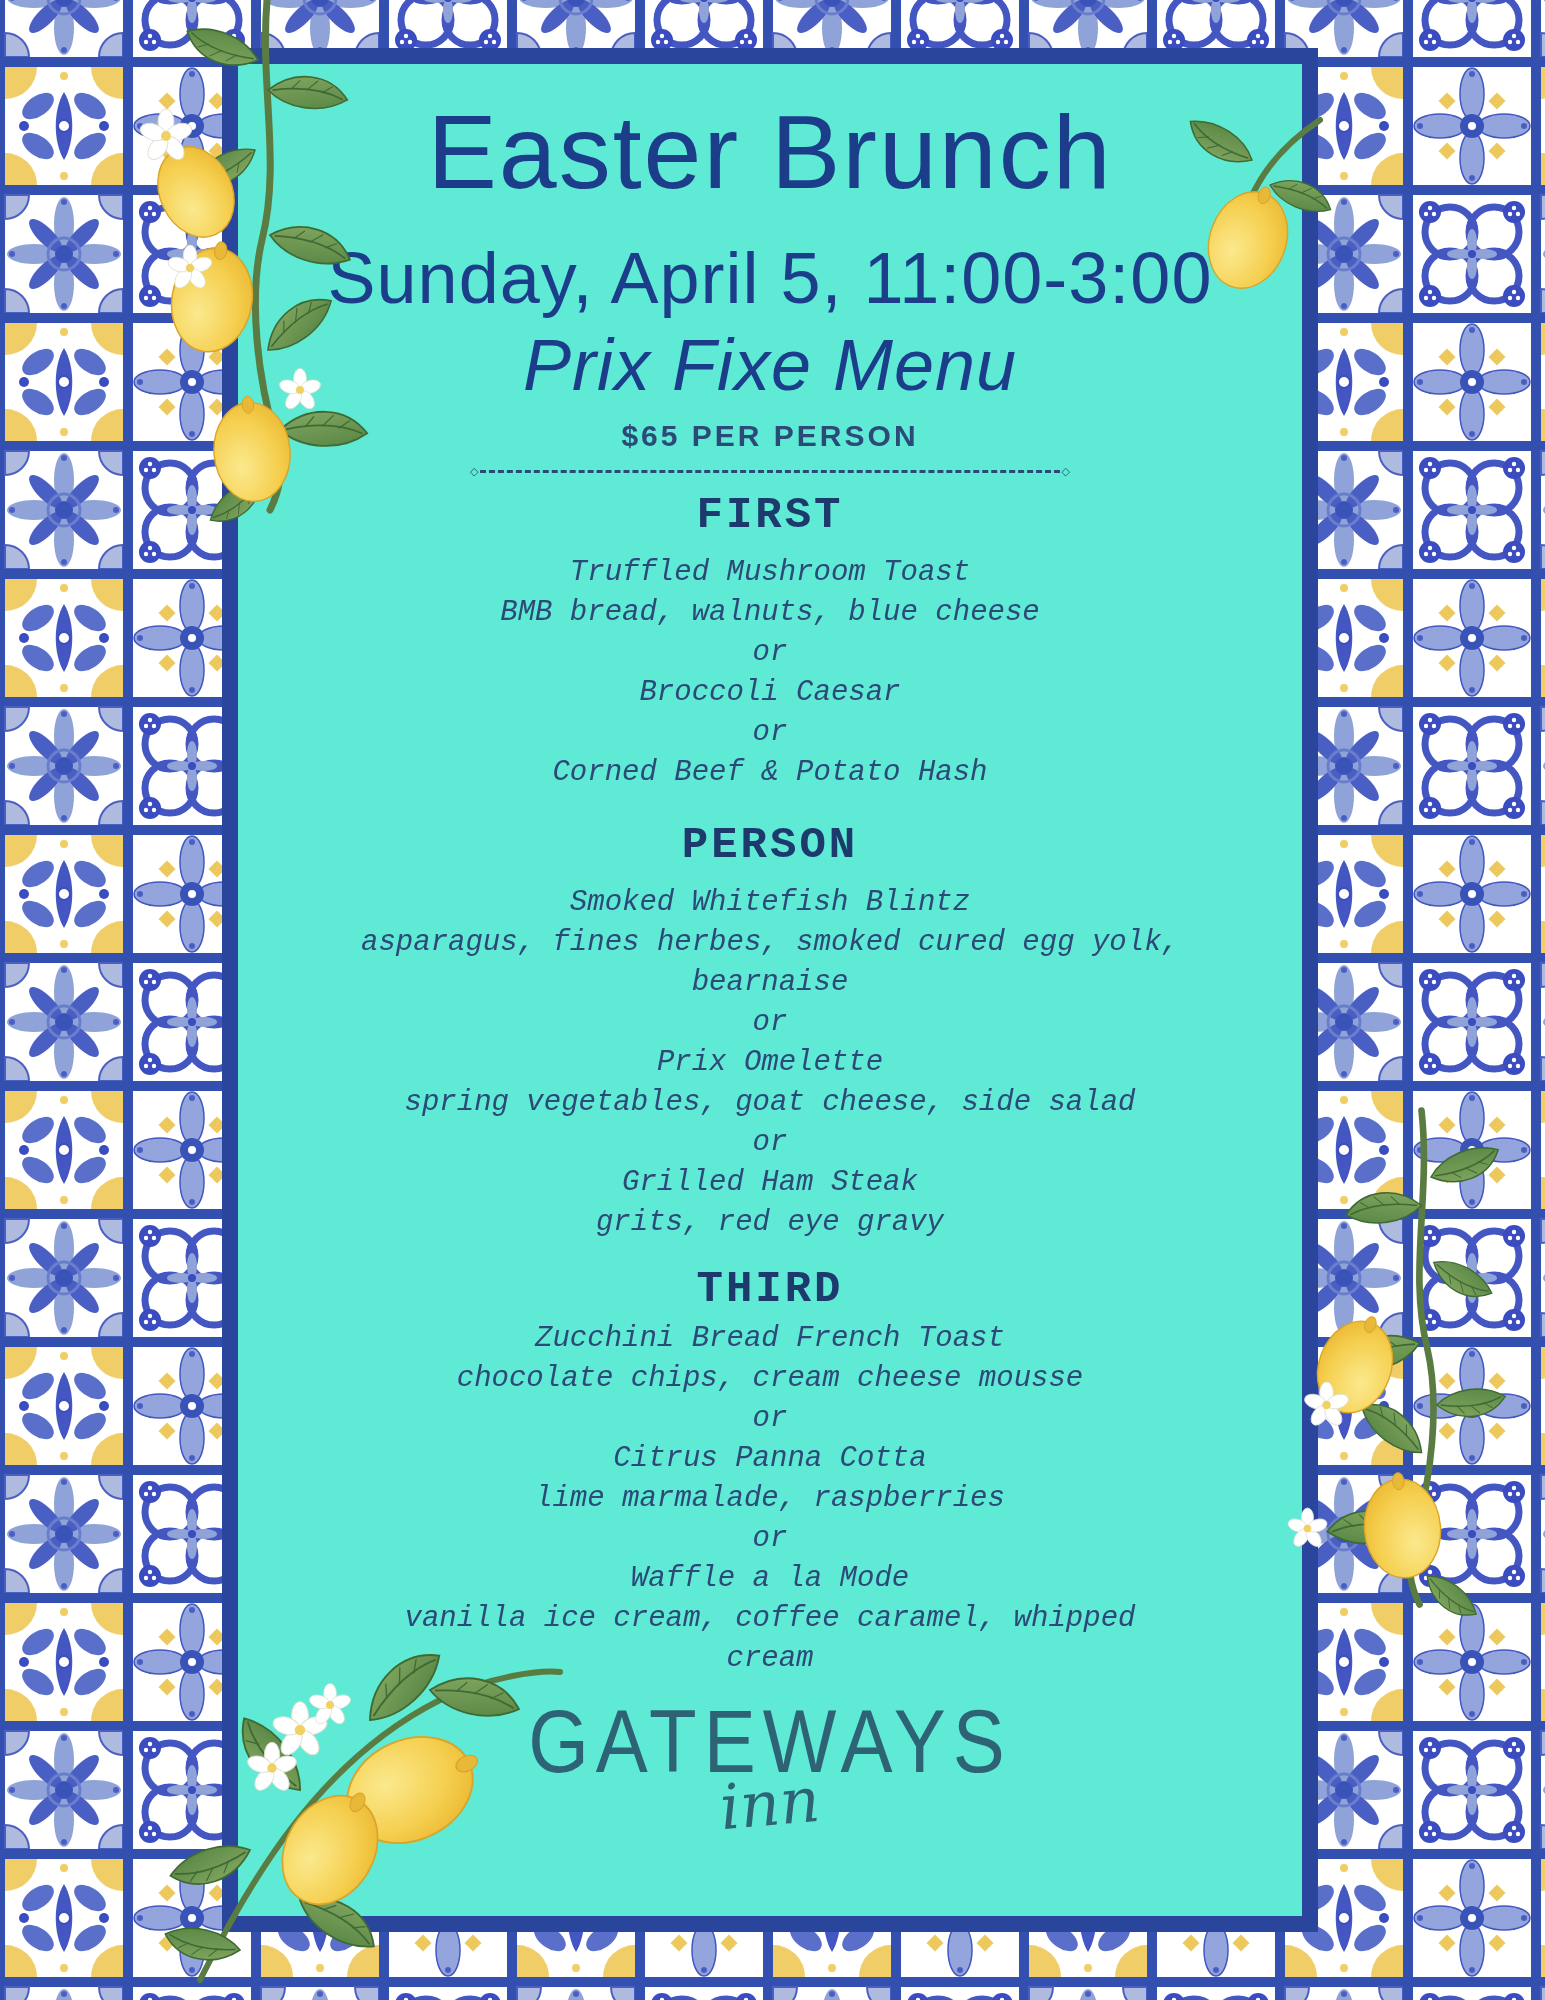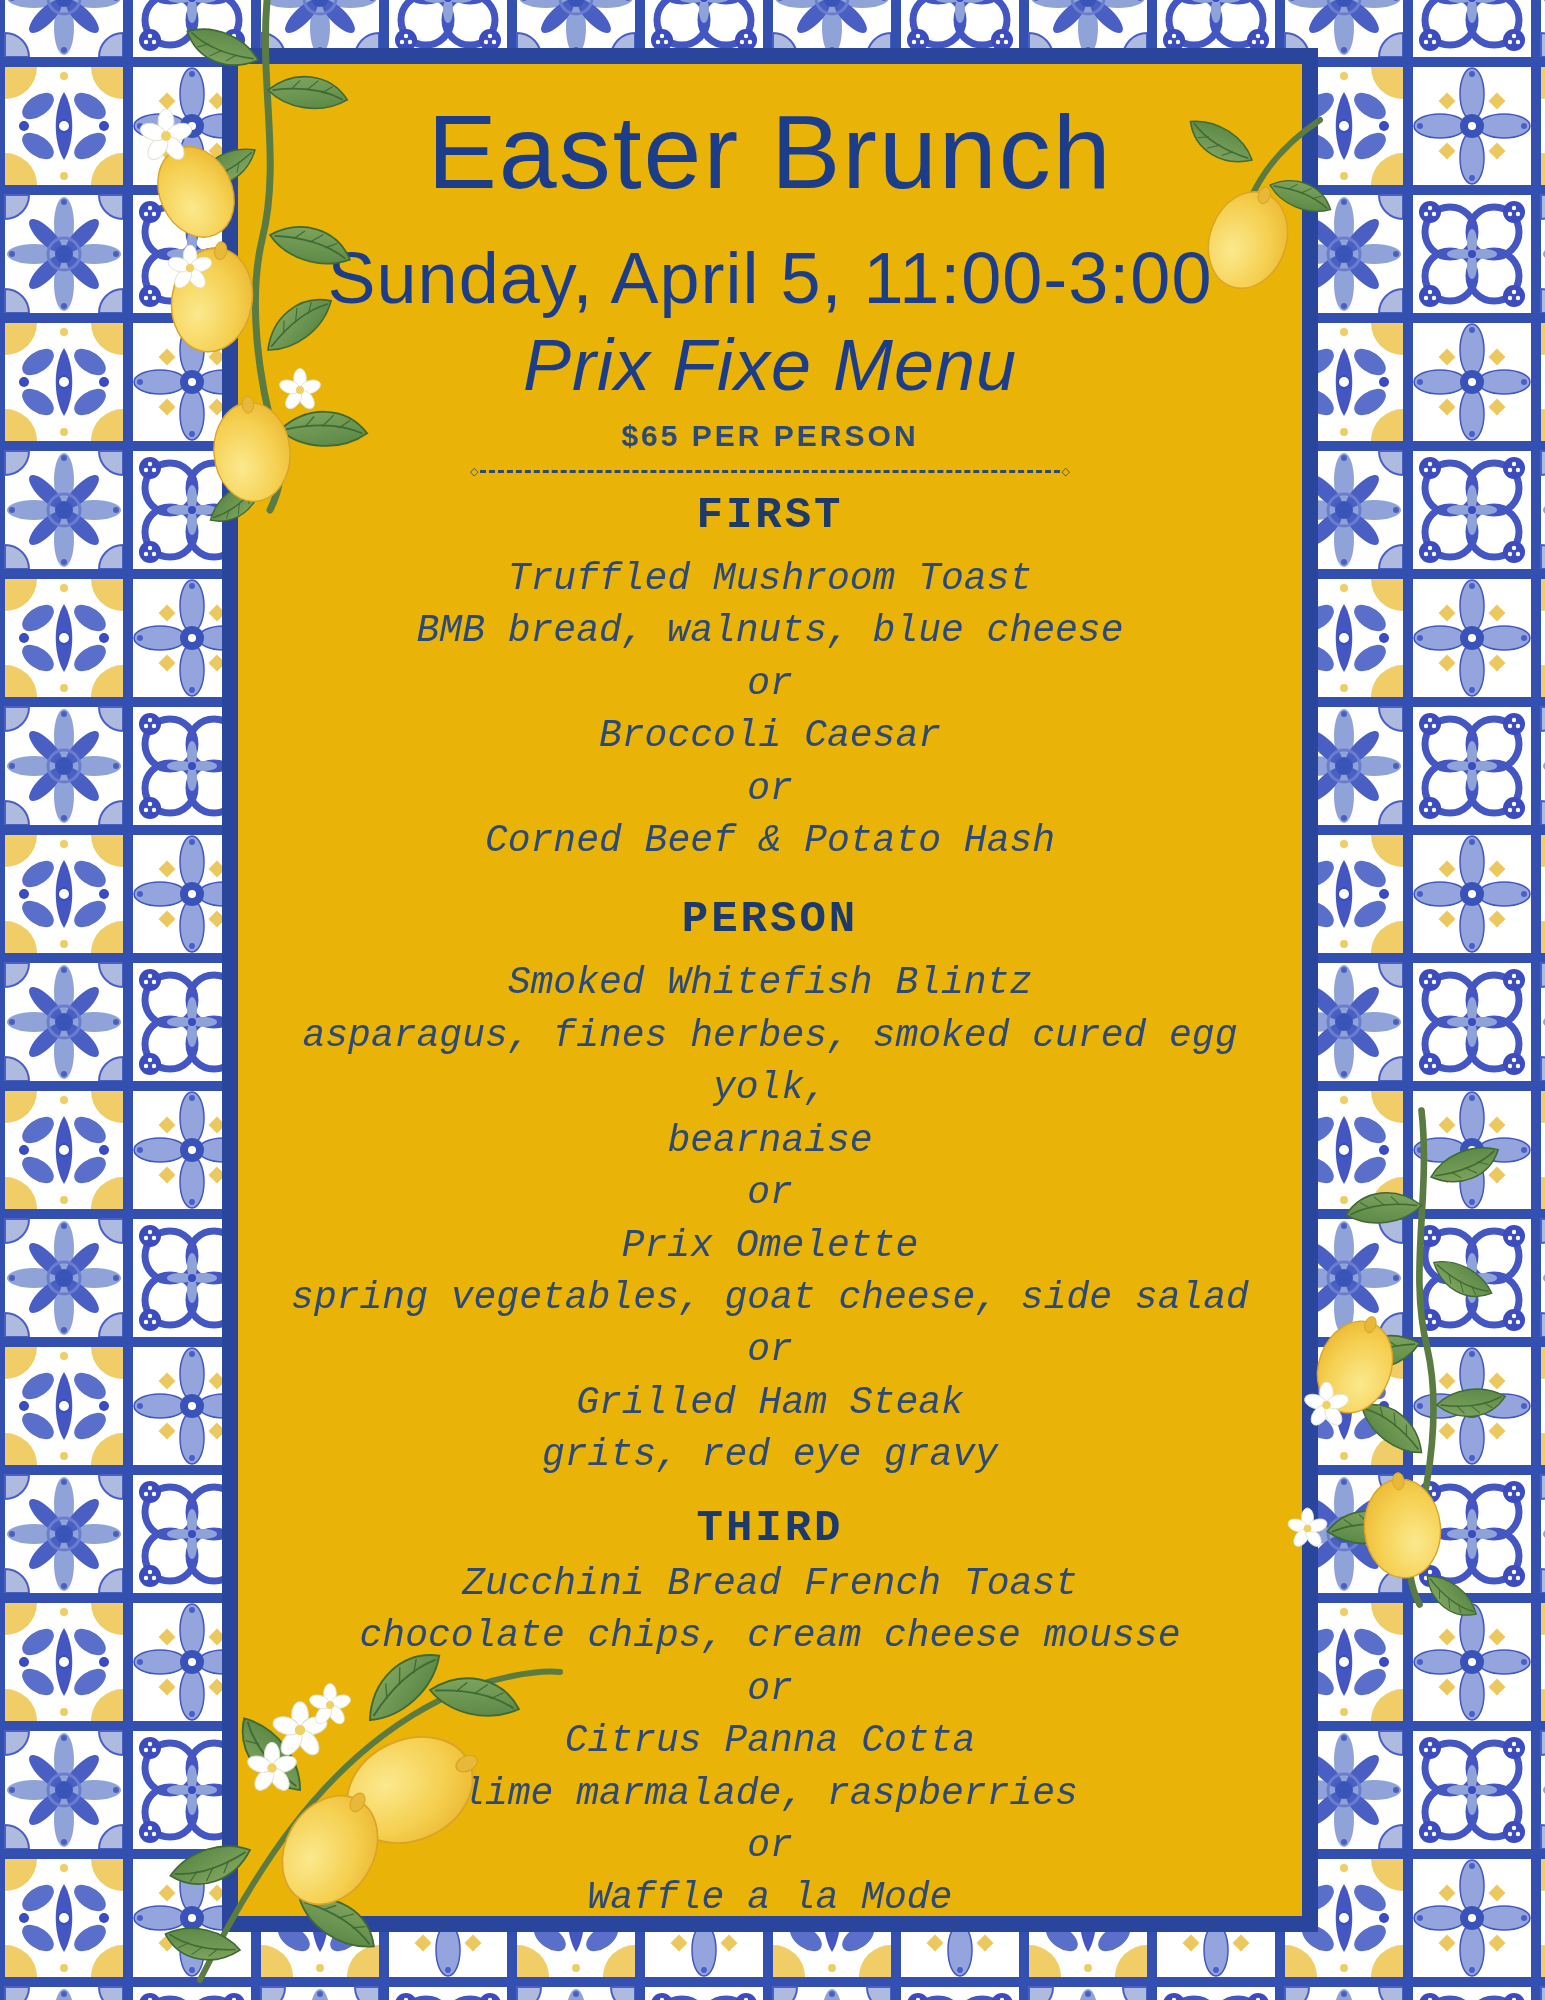--- a/index.html
+++ b/index.html
@@ -1,21 +1,21 @@
 <!DOCTYPE html>
 <html><head>
 <meta charset="utf-8">
 <style>
   html,body{margin:0;padding:0;}
   body{width:1545px;height:2000px;font-family:"Liberation Sans",sans-serif;}
   .page{position:relative;width:1545px;height:2000px;overflow:hidden;background:#3350b0;}
   .tiles-bg{position:absolute;left:0;top:0;z-index:0;}
   .panel{
     position:absolute;left:222px;top:48px;width:1096px;height:1884px;
-    box-sizing:border-box;border:16px solid #2a469c;background:#eab308;
+    box-sizing:border-box;border:16px solid #2a469c;background:#5eead4;
     z-index:1;text-align:center;overflow:hidden;
   }
   .content{width:1010px;margin:0 auto;padding-top:34px;}
   .title{
     font-family:"Liberation Sans",sans-serif;font-weight:400;
     font-size:104px;line-height:1.05;color:#1c3e8a;letter-spacing:2px;margin:0;
   }
   .subtitle{
     font-family:"Liberation Sans",sans-serif;font-size:72px;line-height:1.15;
     color:#1c3e8a;letter-spacing:1px;
@@ -37,21 +37,21 @@
     font-weight:700;font-size:44px;line-height:1;color:#1d3a6d;
     letter-spacing:3px;margin:0;
   }
   .sec-first{margin-top:14px;}
   .sec-second{margin-top:30px;}
   .sec-third{margin-top:24px;}
   .courses{margin-top:16px;}
   .courses.tight{margin-top:8px;}
   .course-name,.course-desc,.or-sep{
     font-family:"Liberation Mono","DejaVu Sans Mono",monospace;
-    font-style:italic;font-size:38px;line-height:1.38;color:#2c4a77;
+    font-style:italic;font-size:29px;line-height:1.38;color:#2c4a77;
     white-space:pre-line;
   }
   .logo{margin-top:16px;}
   .logo-name{
     font-family:"Liberation Sans",sans-serif;font-weight:300;
     font-size:78px;letter-spacing:7px;color:#2e6375;
     transform:scaleY(1.15);transform-origin:center top;line-height:1.05;
   }
   .logo-script{
     font-family:"DejaVu Serif","Liberation Serif",serif;font-style:italic;

